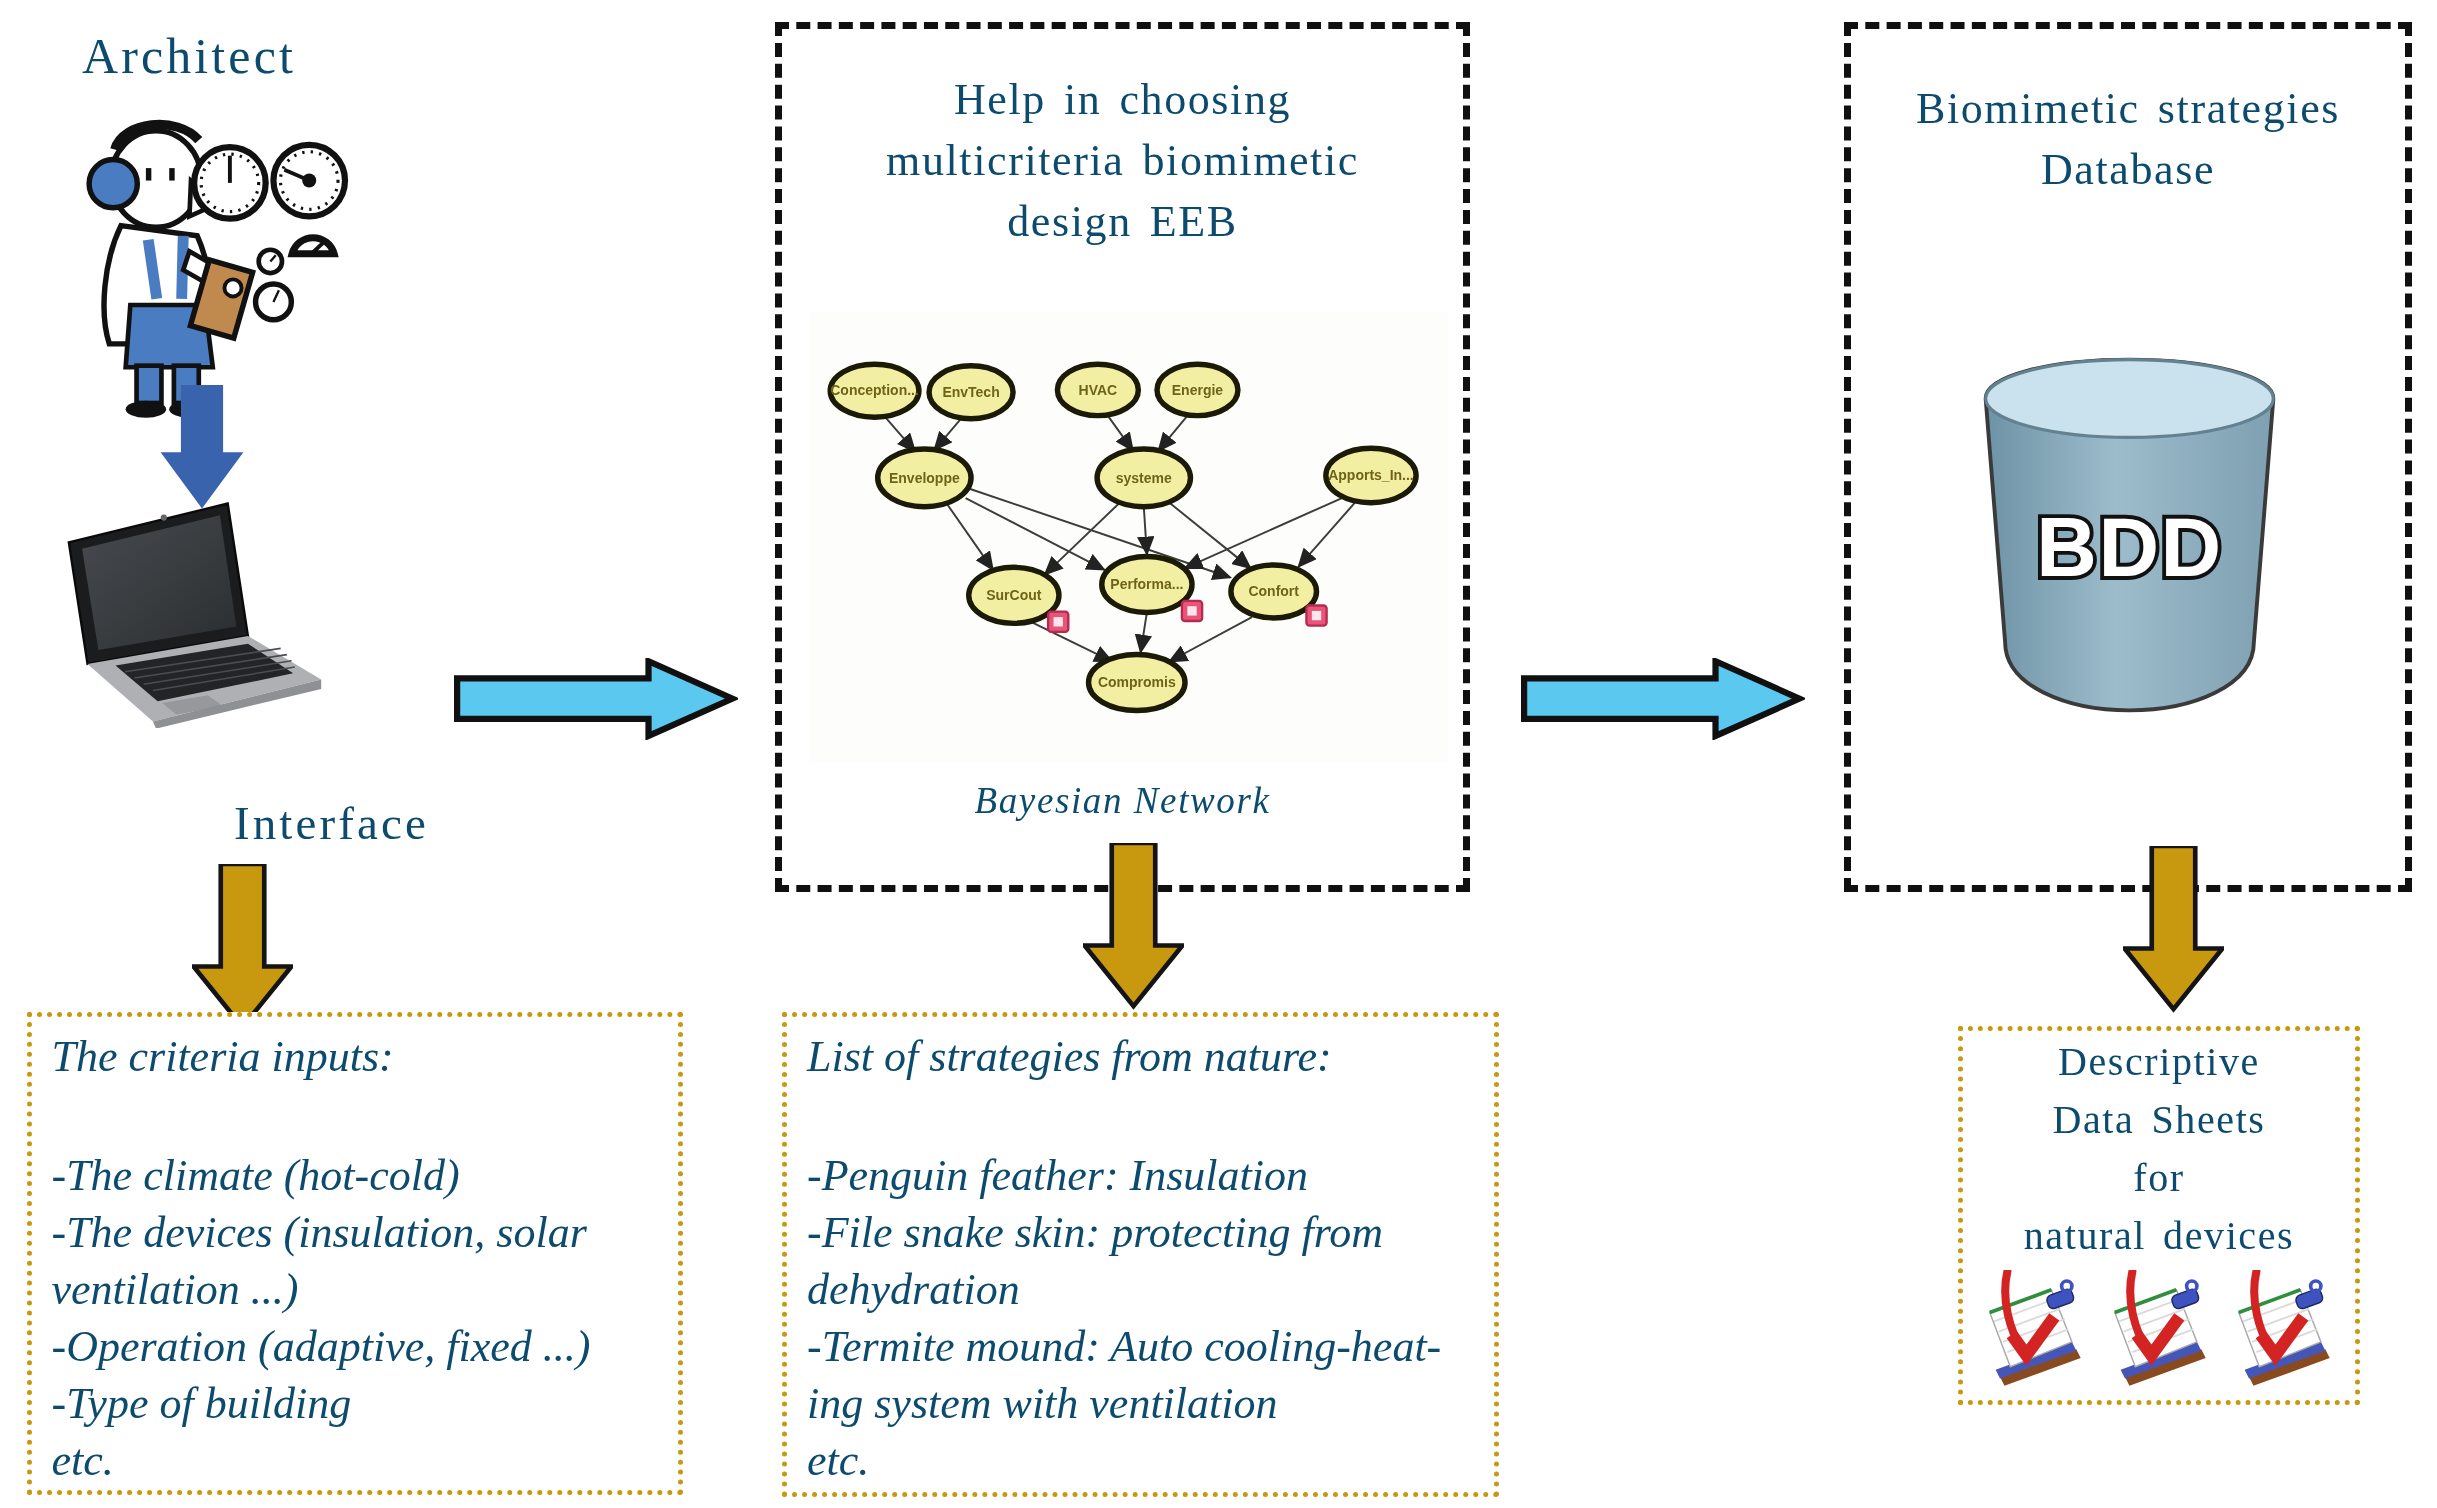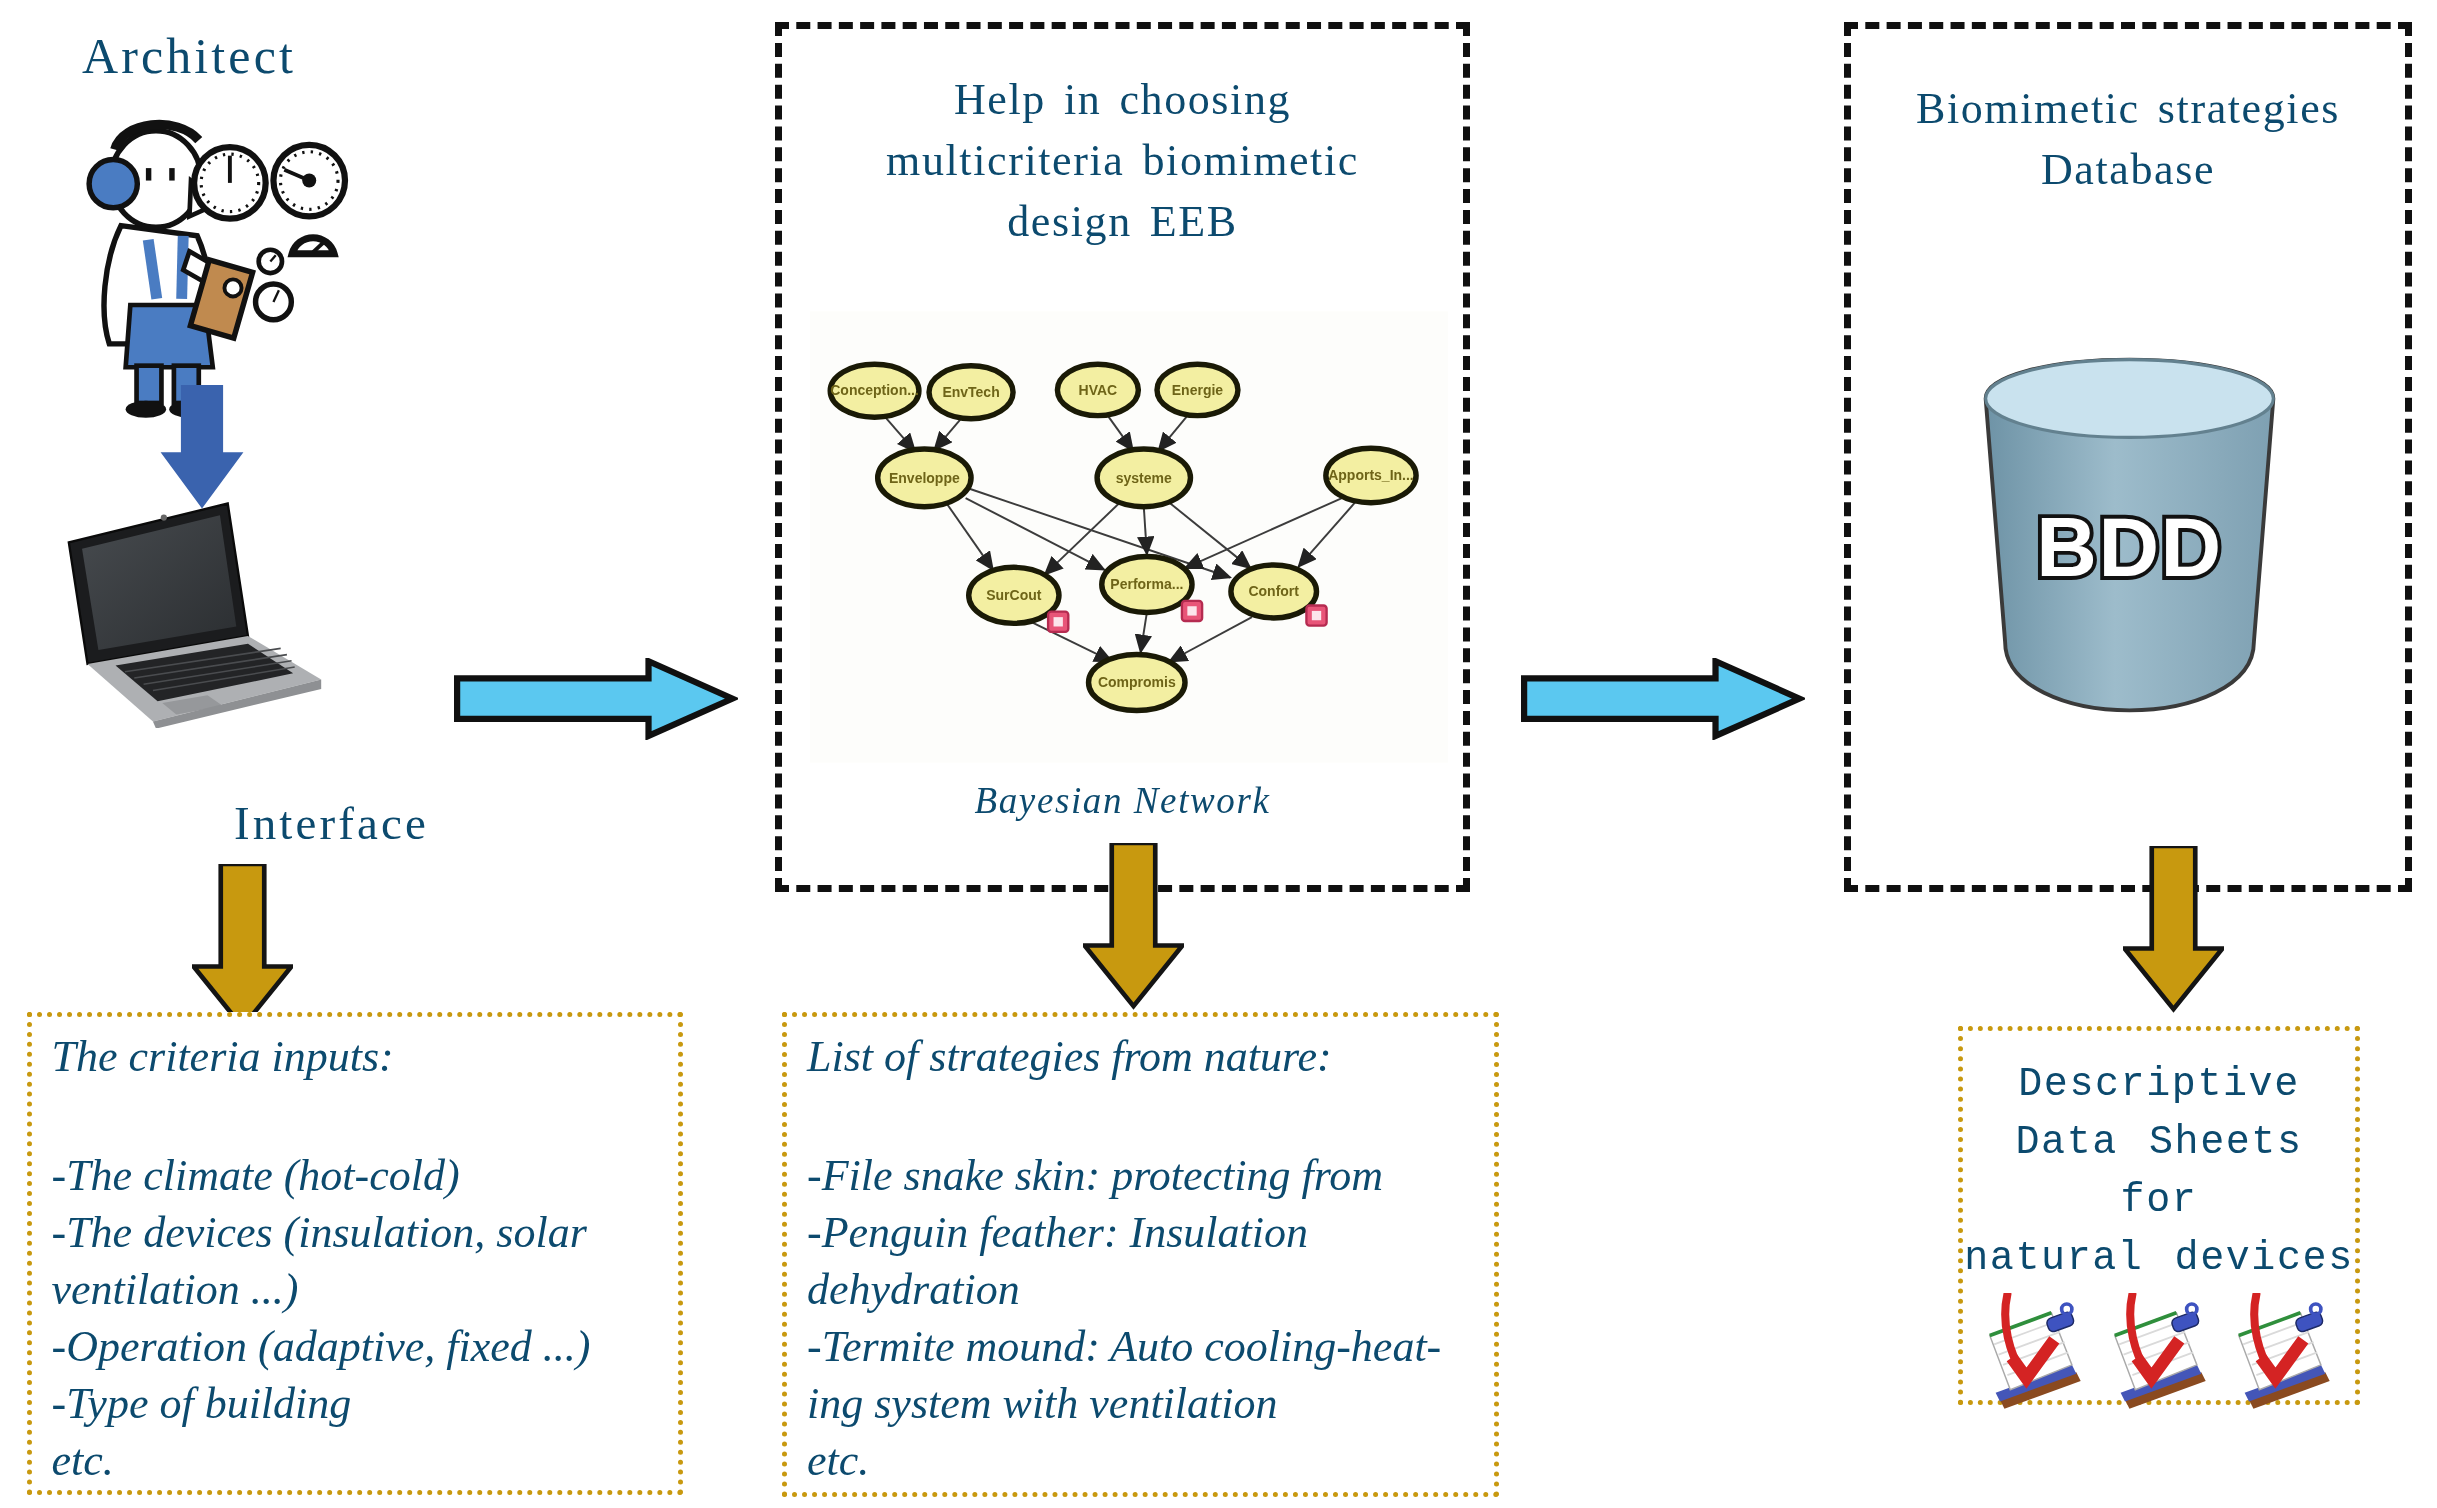--- a/index.html
+++ b/index.html
@@ -215,22 +215,22 @@
 
   <div class="abs center caption" style="left:775px; top:779px; width:695px;font-family:Liberation Serif, serif;">Bayesian Network</div>
 
   <svg class="abs" style="left:1083px; top:843px;" width="101" height="167" viewBox="0 0 130 215">
     <polygon points="37,0 93,0 93,132 128,132 65,210 2,132 37,132" fill="#C8990F" stroke="#141414" stroke-width="6"></polygon>
   </svg>
 
   <div class="abs dotted-box body-lines" style="left:782px; top:1012px; width:717px; height:485px;">
     <div class="line">List of strategies from nature:</div>
     <div class="gap"></div>
+    <div class="line">-Penguin feather: Insulation</div>
     <div class="line">-File snake skin: protecting from</div>
-    <div class="line">-Penguin feather: Insulation</div>
     <div class="line">dehydration</div>
     <div class="line">-Termite mound: Auto cooling-heat-</div>
     <div class="line">ing system with ventilation</div>
     <div class="line">etc.</div>
   </div>
 
   <div class="abs dashed-box" style="left:1844px; top:22px; width:568px; height:870px;"></div>
 
   <div class="abs center box-title title-text" style="left:1852px; top:78px; width:552px;">
     <div>Biomimetic strategies</div>
@@ -248,21 +248,21 @@
     <path d="M15,62 C15,33 98,12 200,12 C302,12 385,33 385,62 L360,375 C360,432 280,463 200,463 C120,463 40,432 40,375 Z" fill="url(#cyl)" stroke="#3a3a3a" stroke-width="5"></path>
     <ellipse cx="200" cy="62" rx="185" ry="50" fill="#C9E2EE" stroke="#63818F" stroke-width="4"></ellipse>
     <text x="200" y="290" text-anchor="middle" font-family="Liberation Sans, sans-serif" font-weight="bold" font-size="108" fill="#ffffff" stroke="#111" stroke-width="10" paint-order="stroke" letter-spacing="2">BDD</text>
   </svg>
 
   <svg class="abs" style="left:2123px; top:846px;" width="101" height="167" viewBox="0 0 130 215">
     <polygon points="37,0 93,0 93,132 128,132 65,210 2,132 37,132" fill="#C8990F" stroke="#141414" stroke-width="6"></polygon>
   </svg>
 
   <div class="abs dotted-box" style="left:1958px; top:1026px; width:402px; height:379px;">
-    <div class="center ds-title title-text" style="margin-top:25px;font-family:Liberation Mono, monospace;">
+    <div class="center ds-title title-text" style="margin-top:2px;">
       <div>Descriptive</div>
       <div>Data Sheets</div>
       <div>for</div>
       <div>natural devices</div>
     </div>
     <div style="display:flex; justify-content:center; gap:7.8px; margin-top:4.7px;">
       <svg width="117" height="121" viewBox="0 0 150 165">
         <use href="#clipboard-sym"></use>
       </svg>
       <svg width="117" height="121" viewBox="0 0 150 165">

